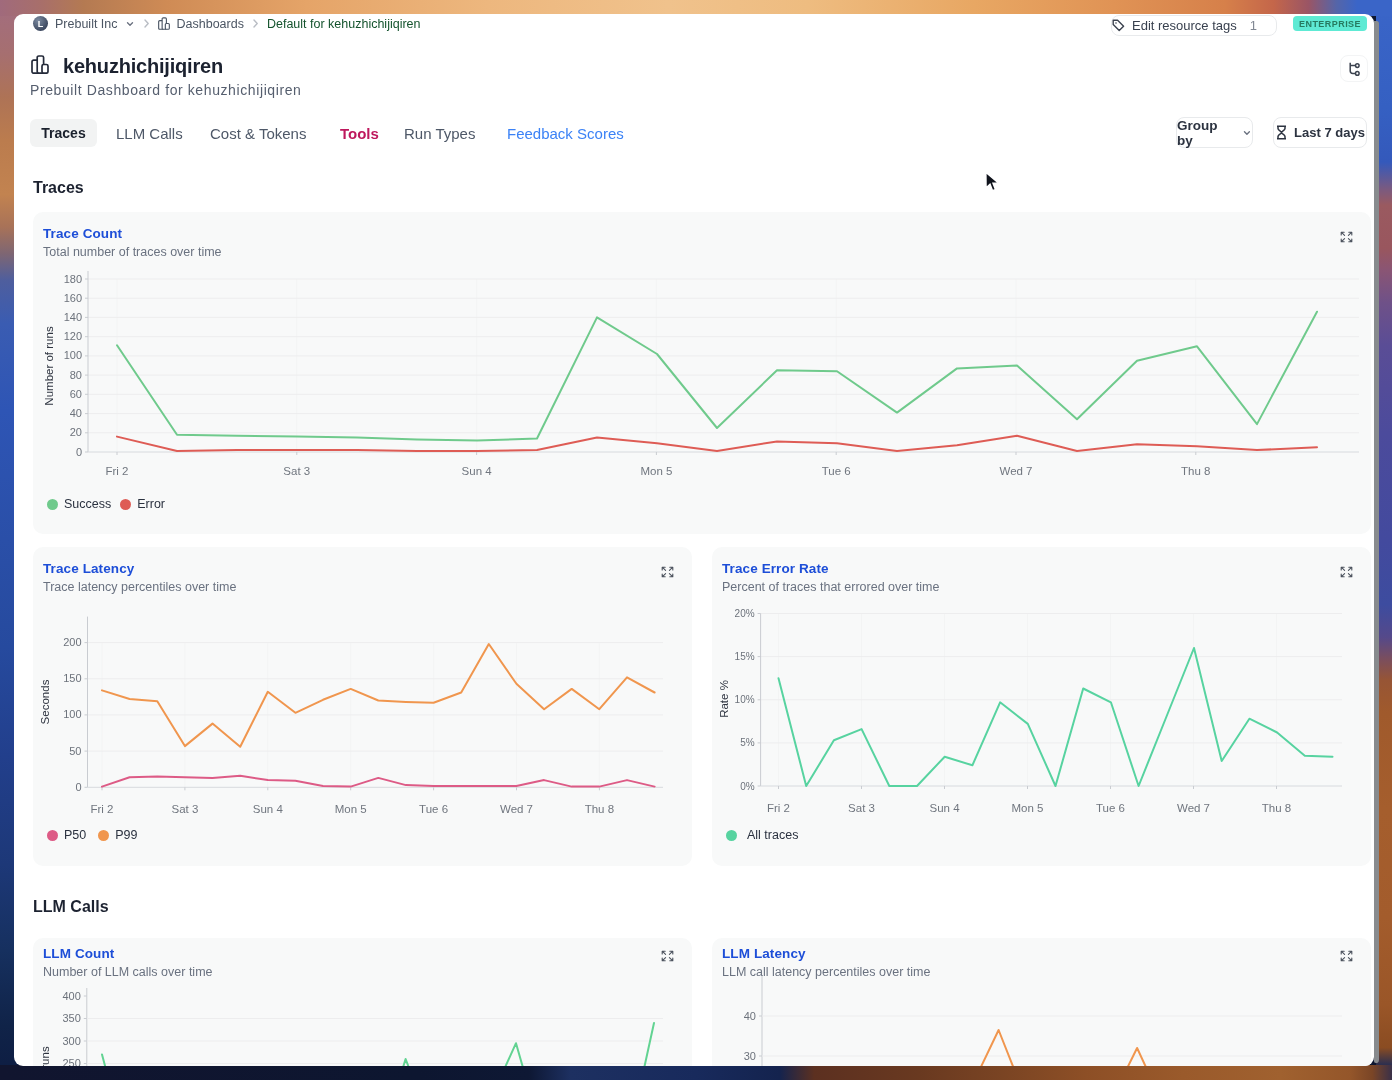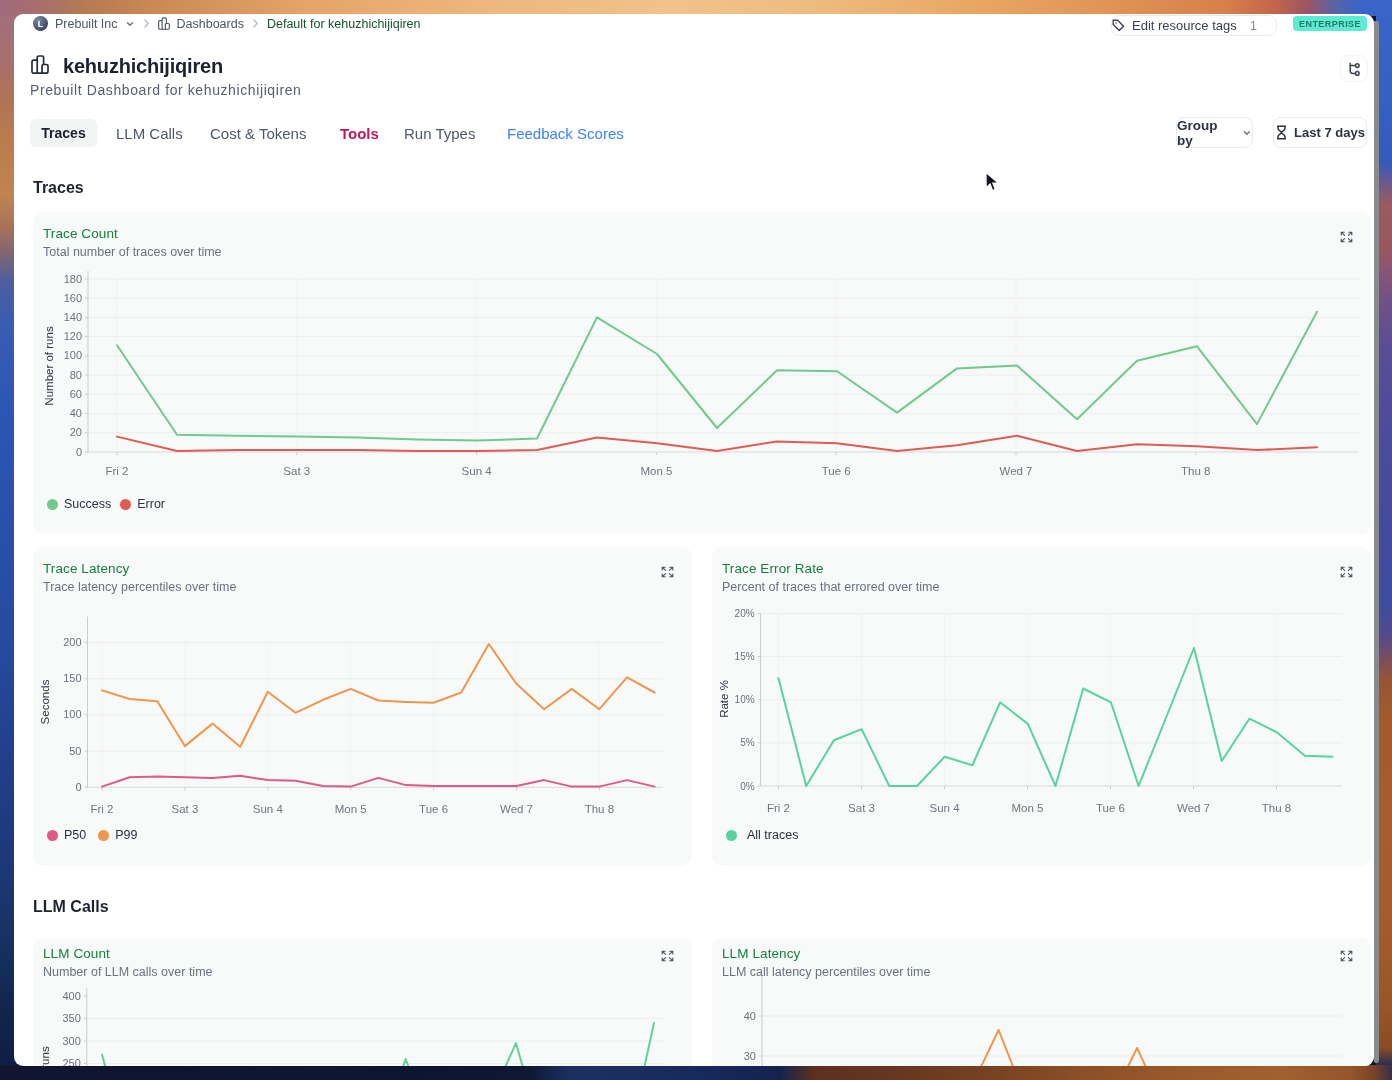--- a/index.html
+++ b/index.html
@@ -7,21 +7,21 @@
  background:linear-gradient(to bottom,#a26d80 0%,#a66f70 5%,#ae7356 9%,#bb7c4e 13%,#c28350 18%,#a87258 21%,#7e6673 23.5%,#4e5e9e 26%,#3a5cb2 30%,#2e55b5 38%,#2a4fa8 50%,#264a9e 60%,#223f8c 70%,#1d3878 80%,#16305f 88%,#102348 95%,#0d1c42 100%)}
 .bgR{position:absolute;right:0;top:0;bottom:0;width:16px;
  background:linear-gradient(to bottom,#3a65c8 0%,#3560c2 10%,#3459bb 15%,#7a5a80 17.5%,#9a5a60 19%,#99565e 23%,#8a5574 25%,#6f5188 28%,#5a4d96 32%,#4c4b9c 40%,#434a9e 50%,#3d4c9f 56%,#55498a 59%,#7a4e5e 61%,#975535 63%,#a05a2c 66%,#a55e2d 75%,#a35c2c 85%,#9a5628 93%,#8a4c22 97%,#30304e 98.5%,#0f1c3e 100%)}
 .bgT{position:absolute;left:0;right:0;top:0;height:16px;
  background:linear-gradient(to right,#a06a7c 0%,#a86f6a 3%,#b47a52 6%,#cf8b55 12%,#e5a468 22%,#edb77e 35%,#f0c28c 48%,#eebc80 58%,#e8a763 70%,#e09355 80%,#d6804a 88%,#c4664a 91.5%,#9a5565 94%,#5565a8 96%,#3a65c8 97.5%,#3a65c8 100%)}
 .bgB{position:absolute;left:0;right:0;bottom:0;height:15px;
  background:linear-gradient(to right,#11152f 0%,#0d1630 30%,#0e1834 38%,#1d3061 41%,#182a5c 50%,#14234e 56%,#5c3020 58.5%,#693920 66%,#7a4423 72%,#8d4f26 78%,#9a5a2b 85%,#a0612f 92%,#94562a 97%,#7a4526 98.6%,#3a3048 100%)}
 .win{left:14px;top:14px;width:1360px;height:1052px;background:#fff;border-radius:9px;overflow:hidden;}
 .abs{position:absolute}
 .card{position:absolute;background:#f8f9f9;border-radius:10px}
-.ct{position:absolute;left:10px;top:14px;font-size:13.5px;font-weight:400;color:#15803d;letter-spacing:.1px}
+.ct{position:absolute;left:10px;top:14px;font-size:13.5px;font-weight:700;color:#1d4ed8;letter-spacing:.1px}
 .cs{position:absolute;left:10px;top:33px;font-size:12.5px;color:#6a7280}
 .exp{position:absolute}
 svg text.ax{font-family:"Liberation Sans",sans-serif;font-size:11px;fill:#6c727b}svg text.ax2{font-family:"Liberation Sans",sans-serif;font-size:10px;fill:#6c727b}
 svg text.axd{font-family:"Liberation Sans",sans-serif;font-size:11.5px;fill:#70767f}
 svg text.axt{font-family:"Liberation Sans",sans-serif;font-size:11.5px;fill:#2e3440}
 .leg{position:absolute;display:flex;align-items:center;font-size:12.5px;color:#2b3240}
 .dot{width:11px;height:11px;border-radius:50%;display:inline-block}
 .hdr{font-size:16px;font-weight:700;color:#1c2230}
 .btn{position:absolute;display:flex;align-items:center;justify-content:center;border:1px solid #e8eaec;border-radius:8px;background:#fff;font-size:13.5px;font-weight:700;color:#2c3340}
 .crumb{position:absolute;display:flex;align-items:center;font-size:12.5px;color:#4b5563}

